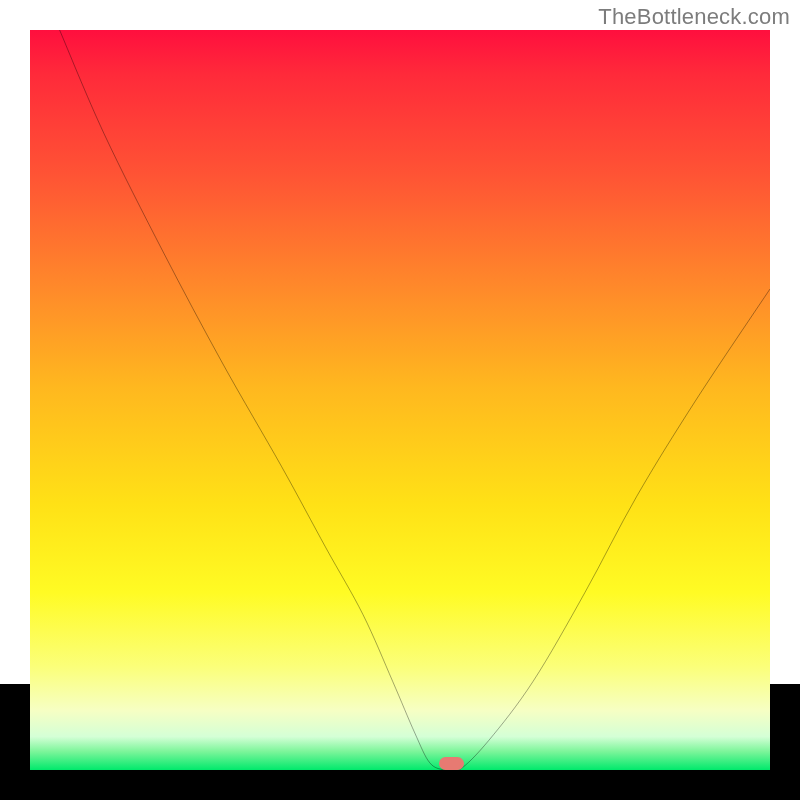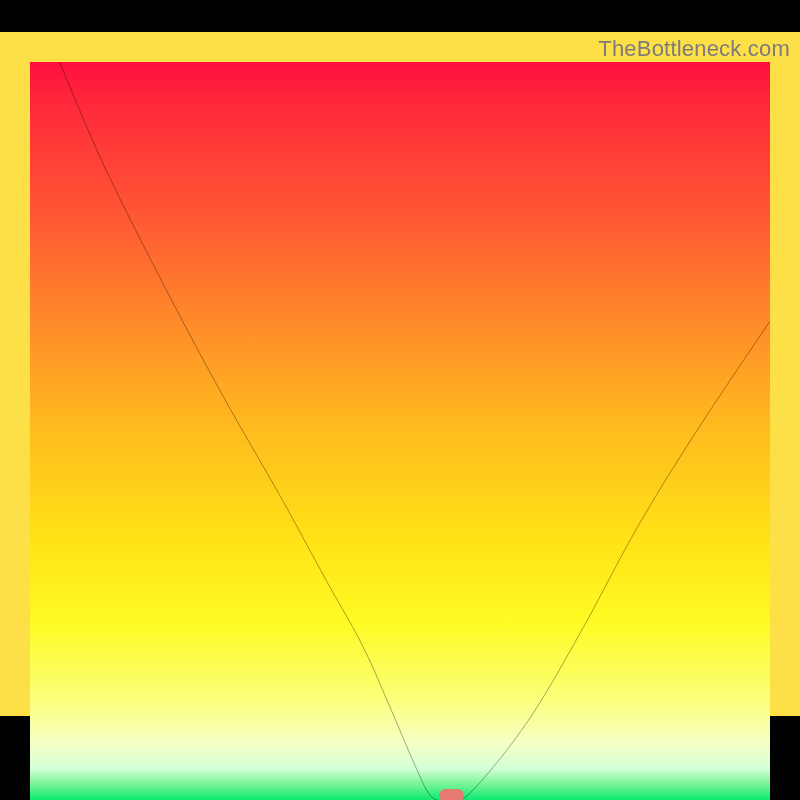--- a/index.html
+++ b/index.html
@@ -8,22 +8,21 @@
     width: 800px;
     height: 800px;
     background: #000;
     overflow: hidden;
     font-family: Arial, Helvetica, sans-serif;
   }
   .frame {
     position: relative;
     width: 800px;
     height: 684px;
-    background: #fde047;
-    margin-top: 32px;
+    background: #ffffff;
   }
   .plot-area {
     position: absolute;
     left: 30px;
     top: 30px;
     width: 740px;
     height: 740px;
     
     background: linear-gradient(
       to bottom,

